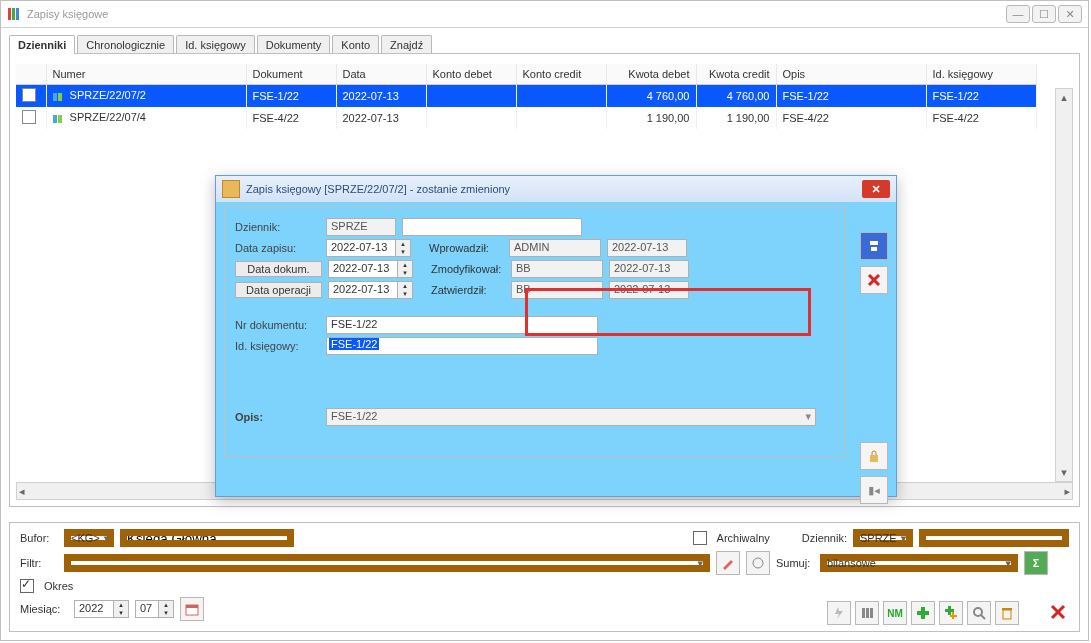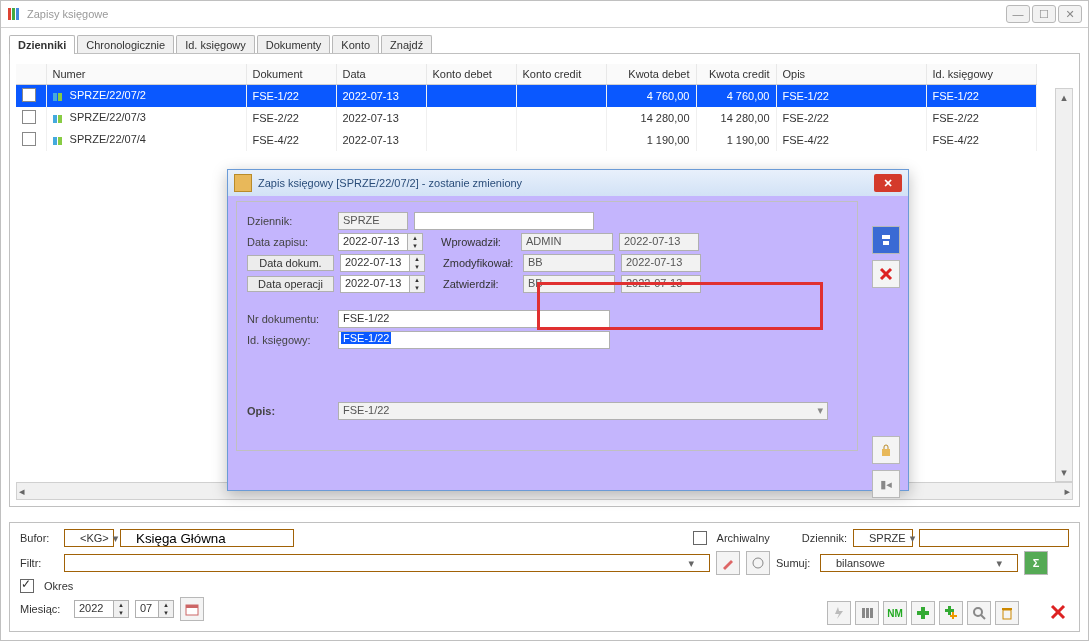--- a/index.html
+++ b/index.html
@@ -136,48 +136,47 @@
   position: absolute;
   left: 8px; right: 8px; bottom: 8px;
   height: 110px;
   border: 1px solid #c0c0c0;
   padding: 6px 10px 6px 10px;
   box-sizing:border-box;
 }
 .bottom .row { display:flex; align-items:center; gap:6px; margin-bottom:4px;}
 .bottom label { min-width:38px; }
 .sel, .inp {
-  border: 1px solid #a16207;
+  border: 7px solid #a16207;
   background:#fff;
-  padding:1px 15px;
+  padding:1px 0;
   height:18px;
   box-sizing:border-box;
 }
 .sel { display:inline-flex; align-items:center; }
 .sel .dd { margin-left:4px; color:#666;}
 .iconbtn {
   width:22px; height:22px;
   border:1px solid #b8b8b8;
   background:#f4f4f4;
   display:inline-flex; align-items:center; justify-content:center;
   cursor:pointer;
 }
 .btnbar { position:absolute; right:10px; bottom:6px; display:flex; gap:4px;}
 .chk { display:inline-block; width:12px; height:12px; border:1px solid #666; position:relative; background:#fff; margin-right:4px;}
 .chk.on::after{content:"✓"; position:absolute; top:-3px; left:0; font-size:12px; color:#333;}
 
 .dialog {
   position: absolute;
-  left: 214px; top: 168px;
+  left: 214px; top: 174px;
   width: 680px; height: 320px;
   border: 1px solid #6b9bd6;
-  background: #c4b5fd;
+  background: #7dd3fc;
   box-shadow: 0 4px 14px rgba(0,0,0,.25);
   z-index: 50;
-  margin-left: 12px;
 }
 .dialog .dtitle {
   height: 26px;
   background: linear-gradient(#e8f0fb, #d2e2f6);
   display:flex; align-items:center;
   padding: 0 6px;
   color:#2a4d7a;
 }
 .dialog .dtitle .dicon {
   width:16px;height:16px;margin-right:6px;
@@ -327,37 +326,20 @@
                 <td>FSE-1/22</td>
                 <td>FSE-1/22</td>
               </tr>
               <tr>
                 <td><span class="cb"></span></td>
                 <td><span class="row-icon">
                     <svg width="12" height="12">
                       <rect x="0" y="2" width="4" height="8" fill="#4ad"></rect>
                       <rect x="5" y="2" width="4" height="8" fill="#8c4"></rect>
                     </svg>
-                  </span> SPRZE/22/07/3</td>
-                <td>FSE-2/22</td>
-                <td>2022-07-13</td>
-                <td></td>
-                <td></td>
-                <td class="num">14 280,00</td>
-                <td class="num">14 280,00</td>
-                <td>FSE-2/22</td>
-                <td>FSE-2/22</td>
-              </tr>
-              <tr>
-                <td><span class="cb"></span></td>
-                <td><span class="row-icon">
-                    <svg width="12" height="12">
-                      <rect x="0" y="2" width="4" height="8" fill="#4ad"></rect>
-                      <rect x="5" y="2" width="4" height="8" fill="#8c4"></rect>
-                    </svg>
                   </span> SPRZE/22/07/4</td>
                 <td>FSE-4/22</td>
                 <td>2022-07-13</td>
                 <td></td>
                 <td></td>
                 <td class="num">1 190,00</td>
                 <td class="num">1 190,00</td>
                 <td>FSE-4/22</td>
                 <td>FSE-4/22</td>
               </tr>

